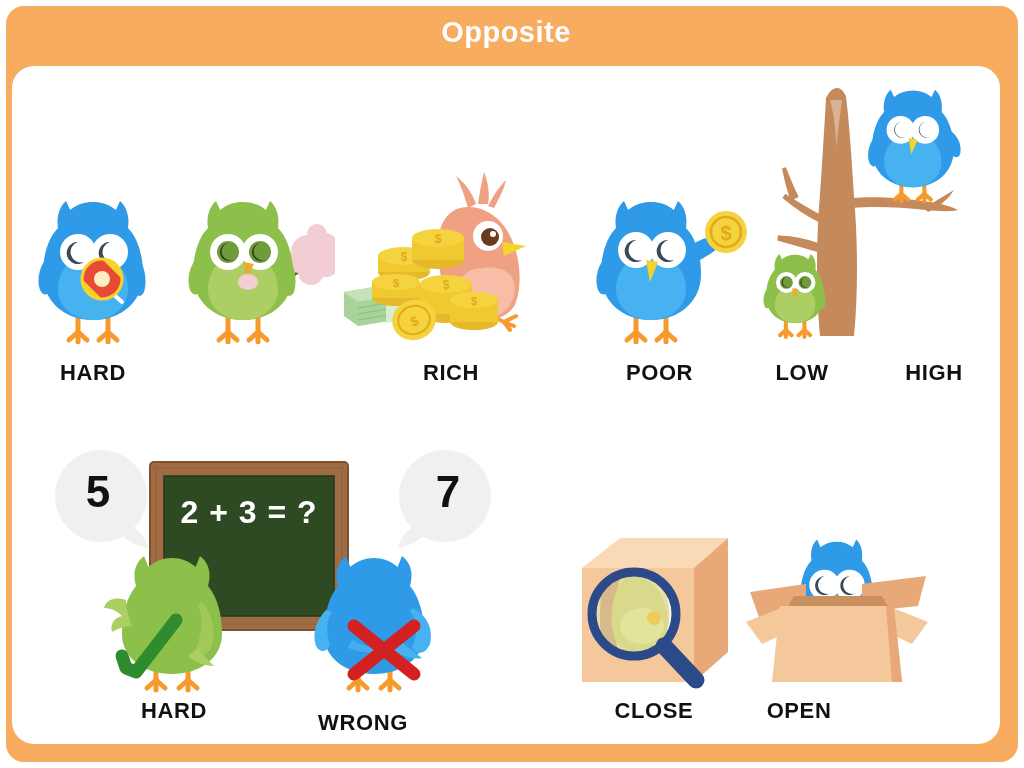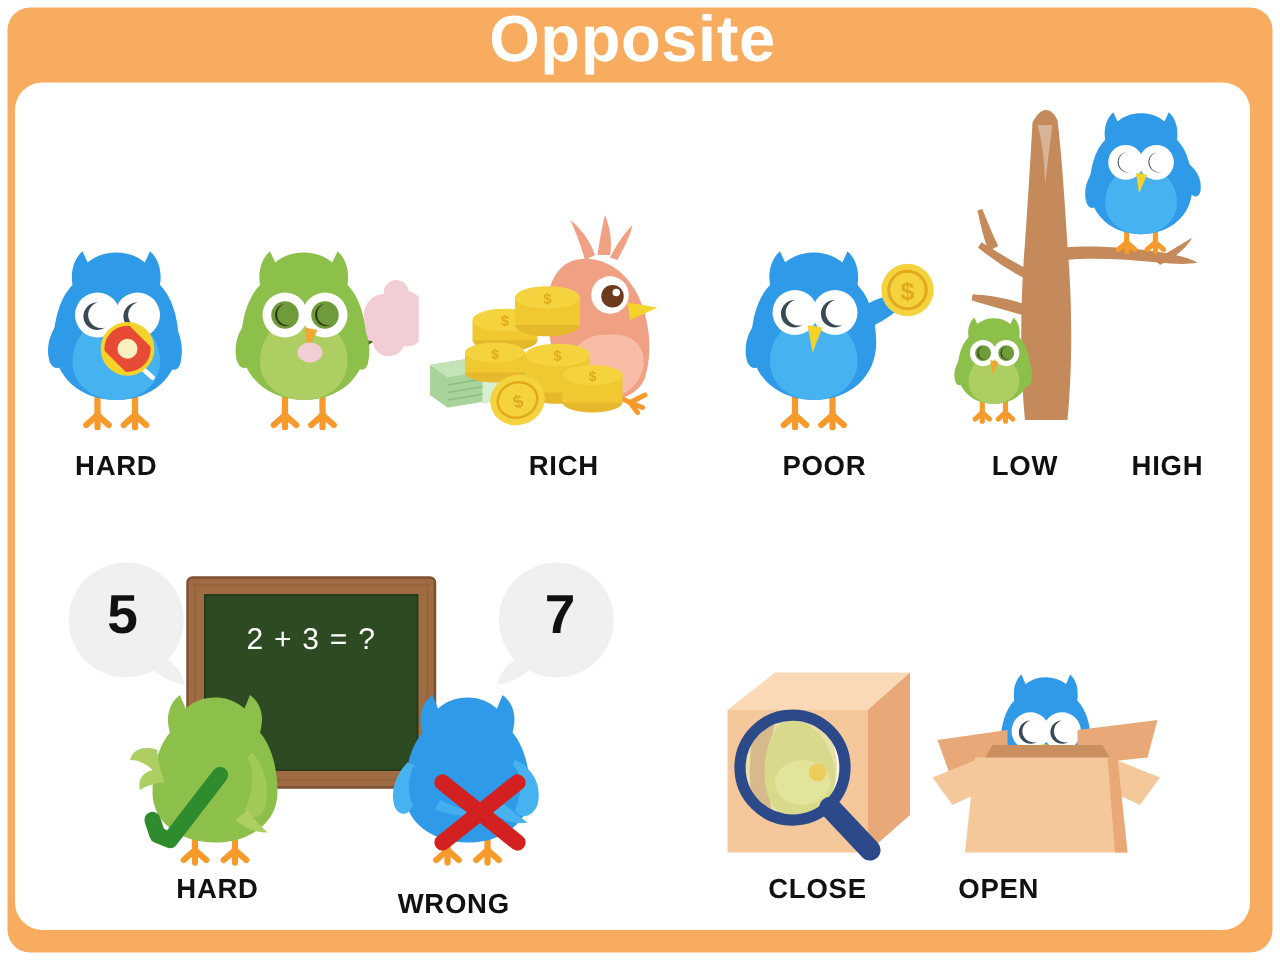--- a/index.html
+++ b/index.html
@@ -21,21 +21,21 @@
     width: 1012px; height: 756px;
     background: #f7ac5f;
     border-radius: 18px;
   }
   .title {
     position: absolute;
     left: 0; top: 4px;
     width: 1012px;
     text-align: center;
     color: #ffffff;
-    font-size: 52px;
+    font-size: 29px;
     font-weight: bold;
     letter-spacing: 0.5px;
     line-height: 56px;
     white-space: nowrap;
   }
   .card {
     position: absolute;
     left: 12px; top: 66px;
     width: 988px; height: 678px;
     background: #ffffff;
@@ -58,22 +58,22 @@
     color: #111111;
     text-align: center;
     width: 100%;
     line-height: 1;
   }
   .board-text {
     position: absolute;
     left: 0; top: 0; width: 100%; height: 100%;
     display: flex; align-items: center; justify-content: center;
     color: #ffffff;
-    font-size: 24px;
-    font-weight: normal;
+    font-size: 32px;
+    font-weight: bold;
     letter-spacing: 1px;
     white-space: nowrap;
   }
 </style>
 </head>
 <body>
 
 <div class="page">
 
   <div class="frame"></div>
@@ -338,21 +338,21 @@
           <circle cx="49" cy="56" r="18" fill="#ffffff"></circle>
           <circle cx="81" cy="56" r="18" fill="#ffffff"></circle>
           <circle cx="49" cy="56" r="11" fill="#6f9b3a"></circle>
           <circle cx="81" cy="56" r="11" fill="#6f9b3a"></circle>
           <path d="M49 47 a9 9 0 1 0 5 17 a7 7 0 1 1 -5 -17 Z" fill="#2b3a1c"></path>
           <path d="M81 47 a9 9 0 1 0 5 17 a7 7 0 1 1 -5 -17 Z" fill="#2b3a1c"></path>
           <path d="M59 66 L70 68 L62 86 Z" fill="#f0a830"></path>
         </g>
       </svg>
     </div>
-    <div class="label" style="left:760px; top:294px; width:96px;">LOW</div>
+    <div class="label" style="left:742px; top:294px; width:96px;">LOW</div>
     <div class="label" style="left:872px; top:294px; width:100px;">HIGH</div>
 
     <div class="art" style="left:40px; top:382px; width:104px; height:104px;">
       <svg viewBox="0 0 104 104" width="104" height="104">
         <circle cx="49" cy="48" r="46" fill="#f0f0f0"></circle>
         <path d="M76 76 C88 82 94 90 96 100 C84 98 74 92 66 84 Z" fill="#f0f0f0"></path>
       </svg>
       <div class="bubble-num" style="top:22px; left:-6px;">5</div>
     </div>
 

